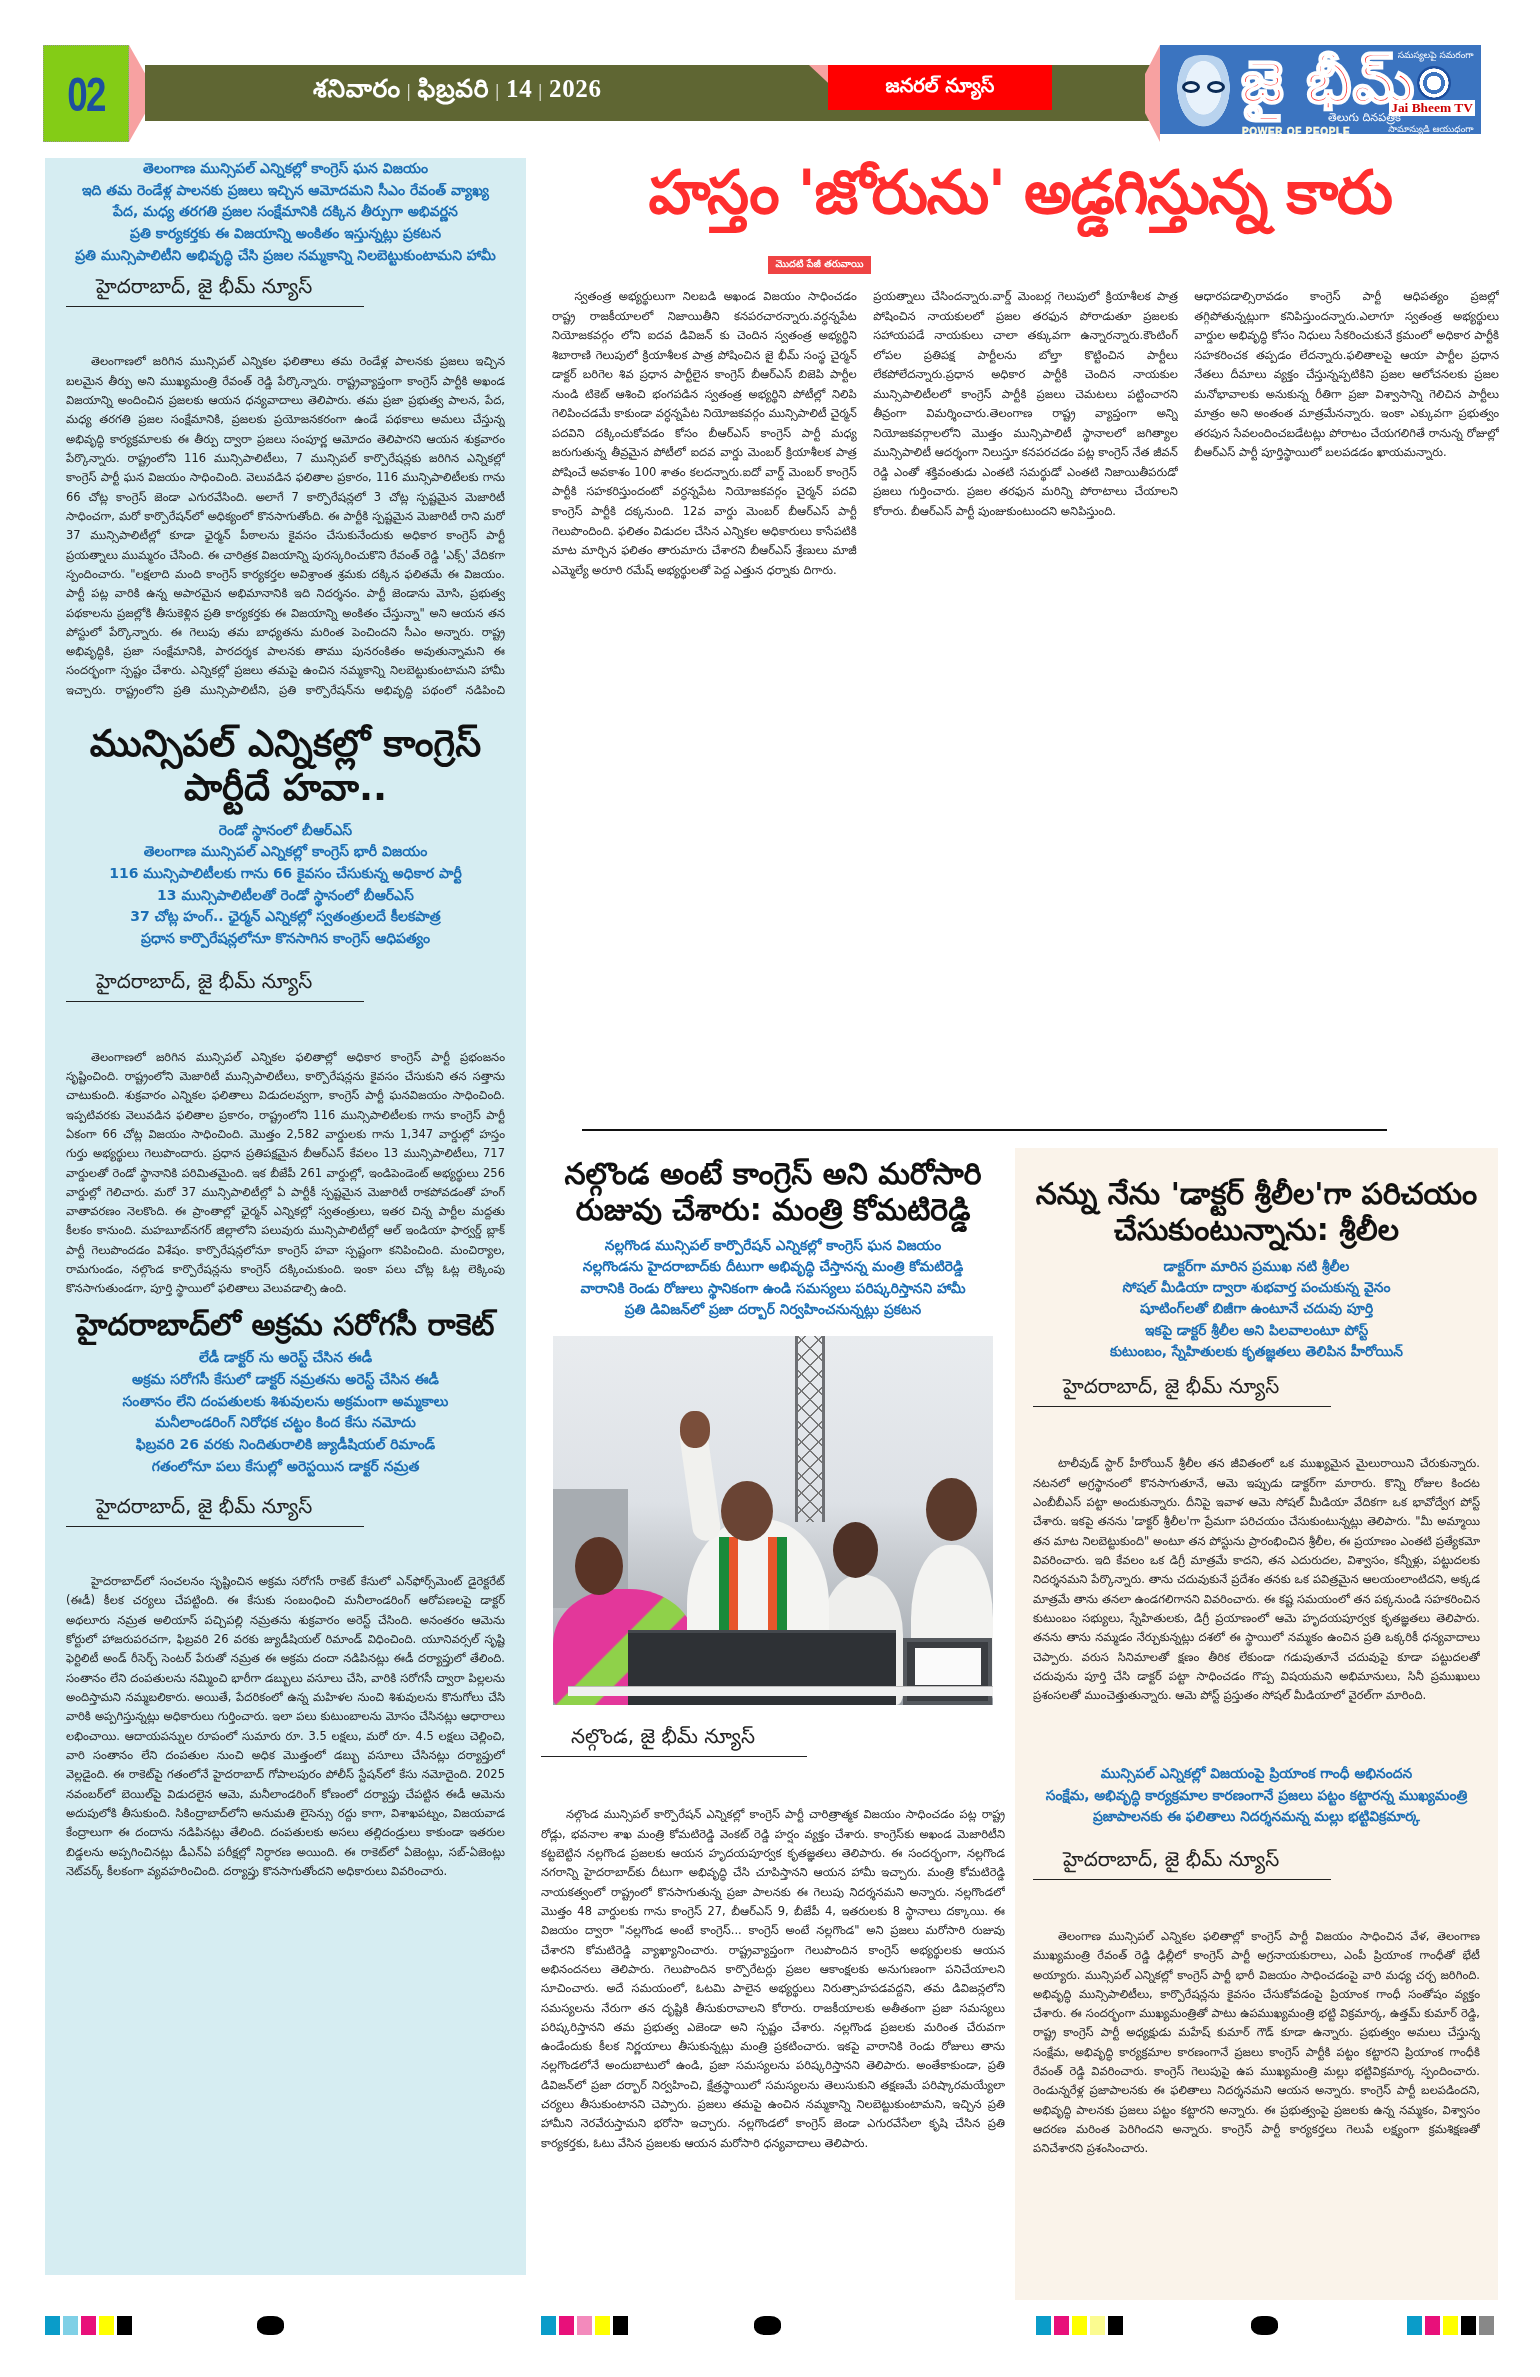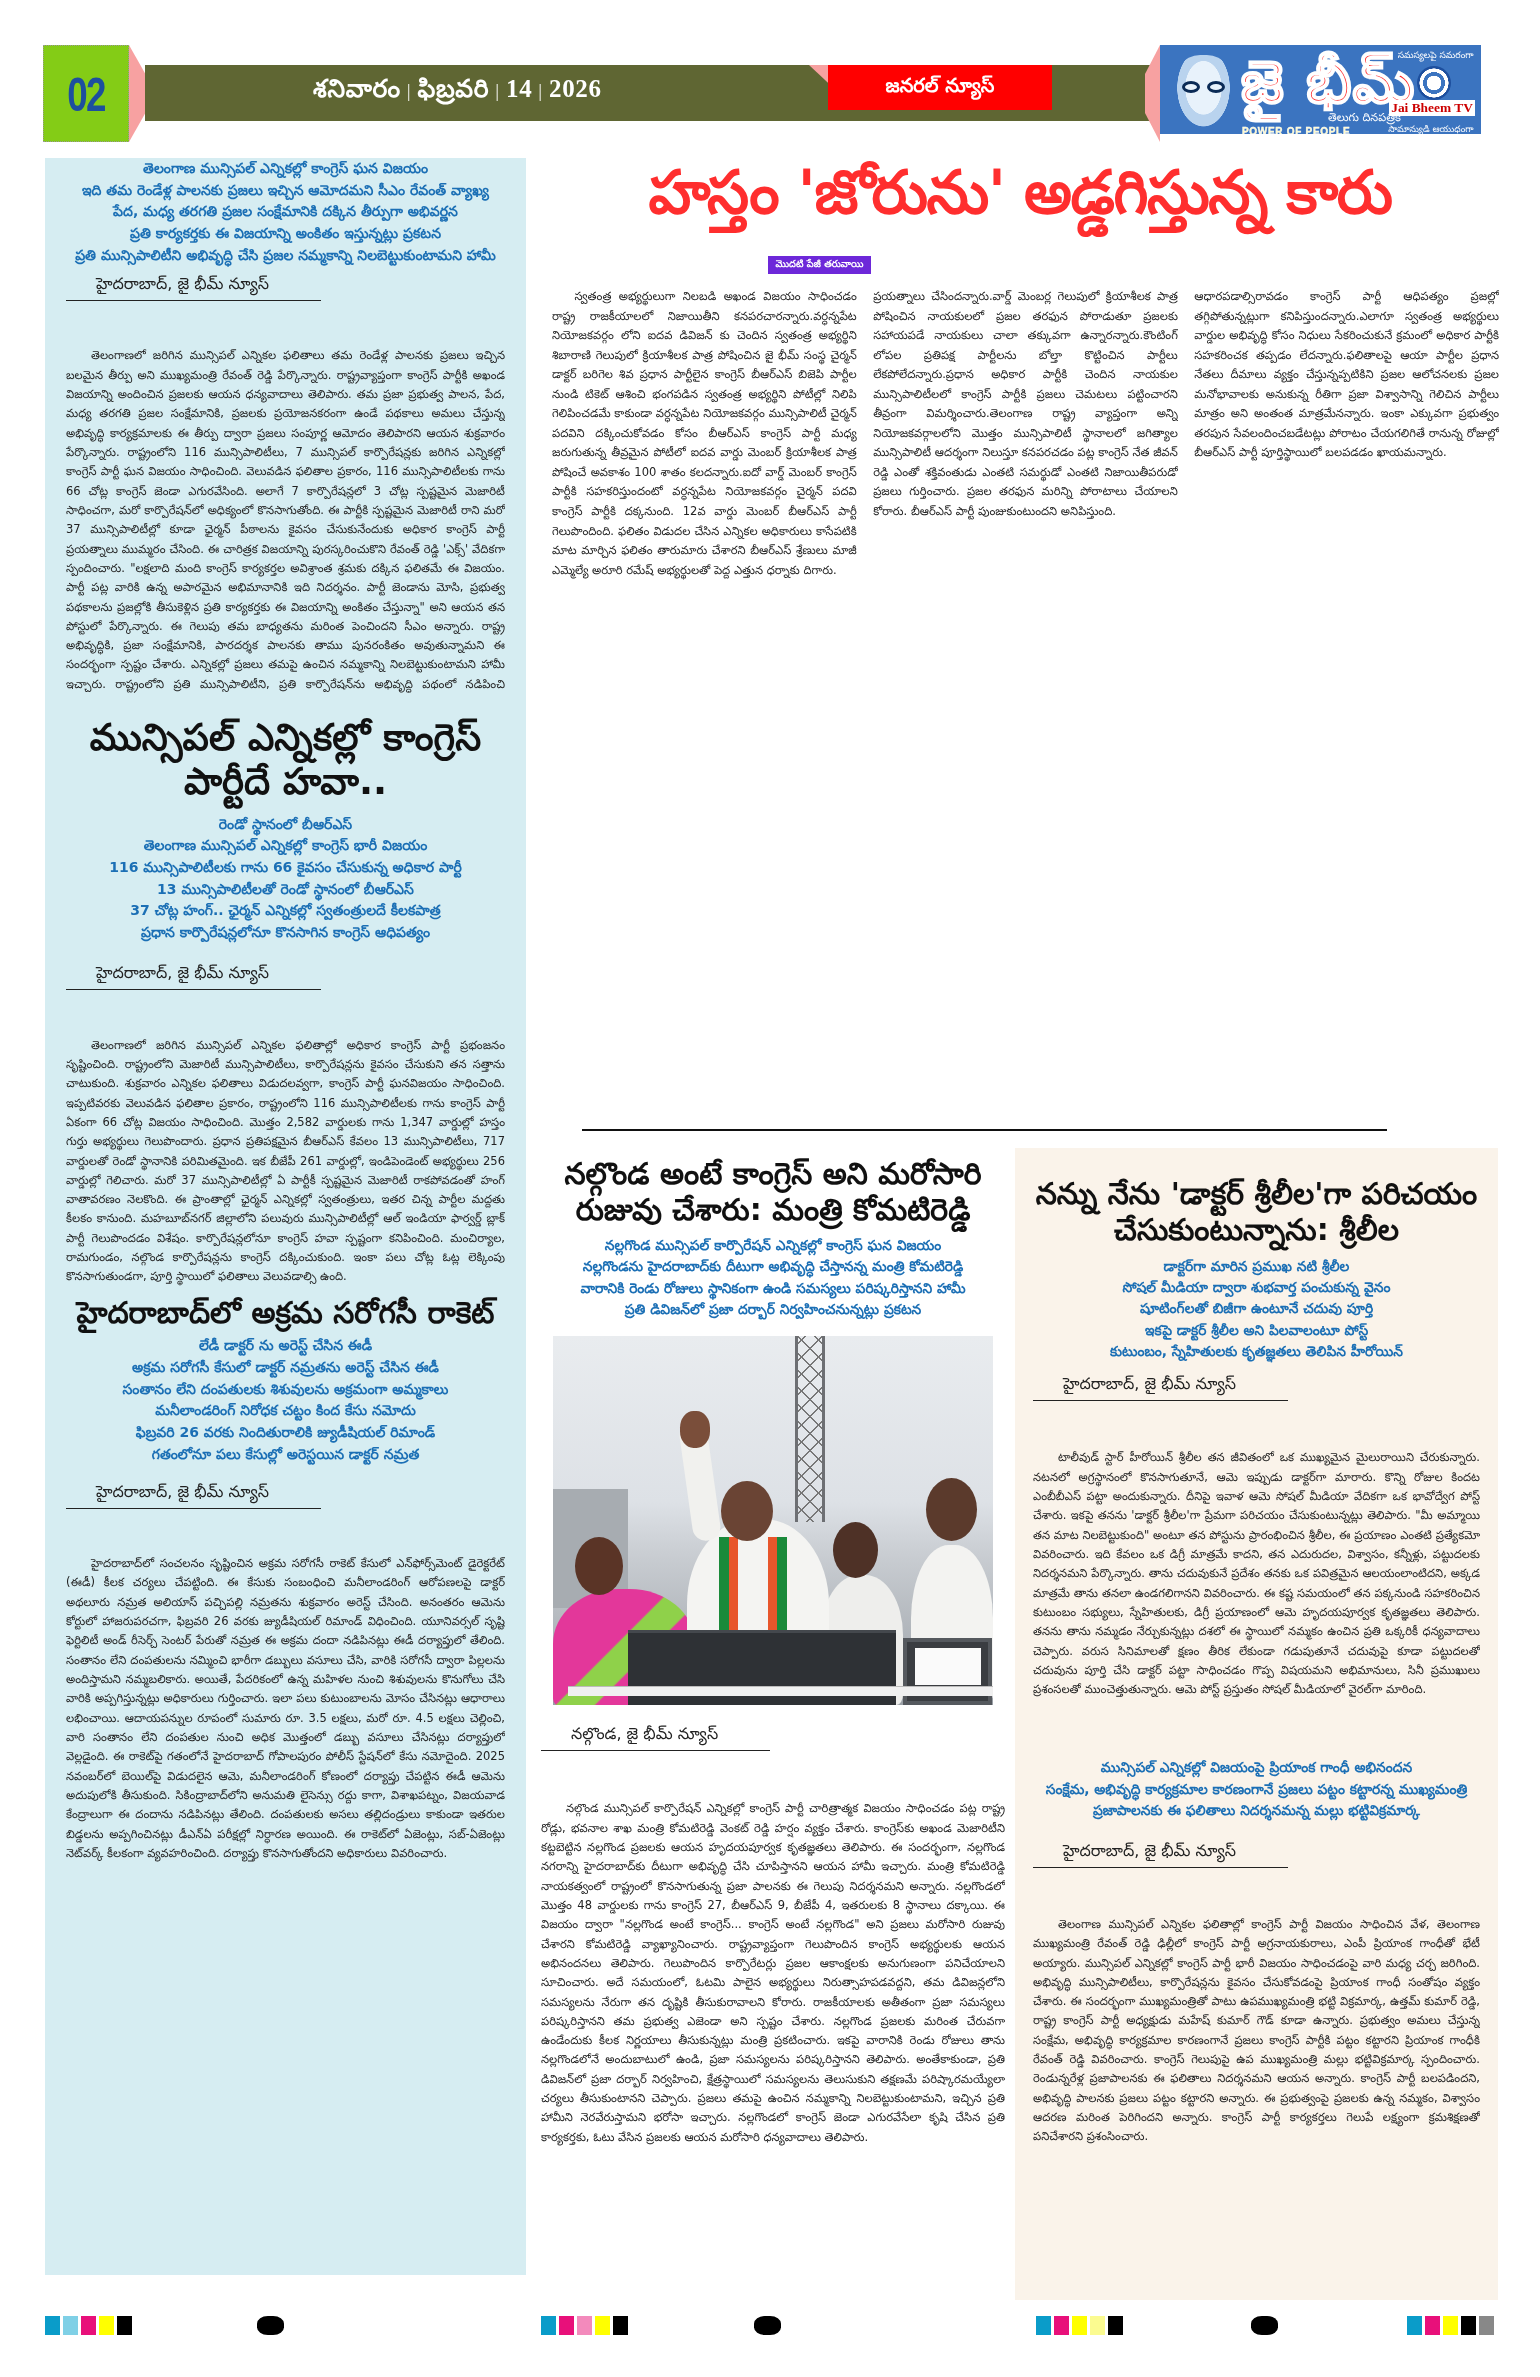--- a/index.html
+++ b/index.html
@@ -66,33 +66,33 @@
   .logo .right-bot { position:absolute; right: 7.5px; top: 79px; color:#fff; font-size: 9px; }
 
   
   .left-col {
     position: absolute; left: 45px; top: 158px; width: 481px; height: 2117px;
     background: #d6edf2; padding: 0 21px;
   }
   .headline-black { font-weight: 700; color: #111; text-align: center; line-height: 1.2; }
   .deck { color: #1b6fb5; text-align: center; font-weight: 700; font-size: 14px; line-height: 1.55; }
   .dateline {
-    display: inline-block; font-size: 16px; color: #222; border-bottom: 1.5px solid #222;
+    display: inline-block; font-size: 20px; color: #222; border-bottom: 1.5px solid #222;
     padding: 0 52px 3px 30px; margin: 7.5px 0 4.5px 0;
   }
   .body-text { font-size: 11.5px; line-height: 1.68; color: #222; text-align: justify; font-family: "DejaVu Sans", sans-serif; }
   .body-text p { text-indent: 25px; margin-top: 41px; }
 
   
   .main-head {
     position: absolute; left: 541px; top: 159px; width: 958px; text-align: center;
     color: #ff2e2e; font-size: 60px; font-weight: 700; letter-spacing: -1.5px; line-height: 1.1;
   }
   .cont-tag {
-    position: absolute; left: 589px; top: 256px; background: #6d28d9; color: #fff;
+    position: absolute; left: 589px; top: 256px; background: #ef4444; color: #fff;
     font-size: 9.7px; font-weight: 700; padding: 2.2px 7.5px;
   }
   .main-cols { position: absolute; left: 552px; top: 287px; width: 947px; height: 820px; display: flex; gap: 16.4px; }
   .main-cols .col { flex: 1; font-size: 11.5px; line-height: 1.7; color: #222; text-align: justify; overflow: hidden; }
   .main-cols .col p { text-indent: 22.4px; }
   .main-rule { position: absolute; left: 582px; top: 1129px; width: 805px; height: 1.5px; background: #111; }
 
   
   .nal { position: absolute; left: 541px; top: 1148px; width: 464px; }
   .nal .headline-black { font-size: 30px; margin: 7.5px 0 7.5px; }

